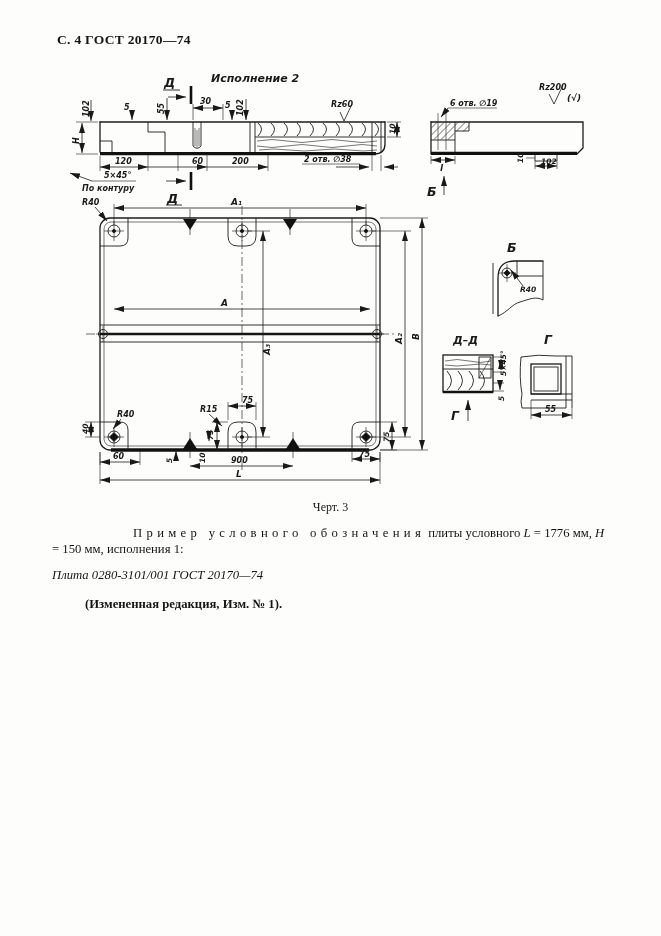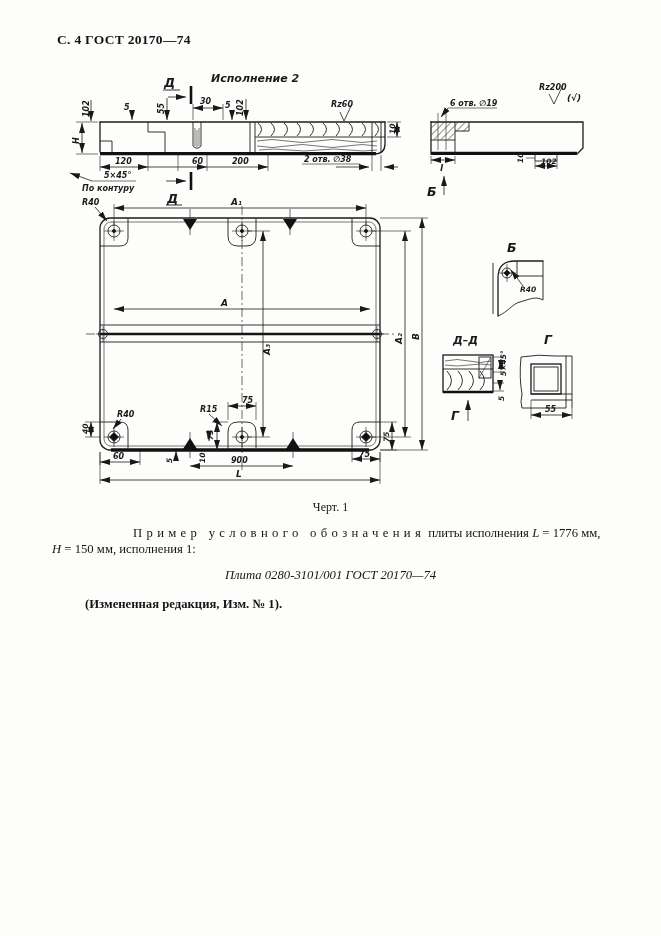--- a/index.html
+++ b/index.html
@@ -26,21 +26,21 @@
   .dim{stroke:#1c1c1c;fill:none;stroke-width:.8;}
   .ext{stroke:#1c1c1c;fill:none;stroke-width:.6;}
   .cl{stroke:#1c1c1c;fill:none;stroke-width:.65;stroke-dasharray:9 3 2 3;}
   .flow{
     position:absolute;left:52px;top:500px;width:557px;
     font-size:12.7px;line-height:1.25;
   }
   .caption{text-align:center;font-size:12px;margin:0 0 11px 0;}
   .para{margin:0;text-indent:33px;}
   .spaced{letter-spacing:.34em;margin-left:48px;}
-  .desig{text-align:center;font-style:italic;margin:10px 0 12px 0;}
+  .desig{text-align:left;font-style:italic;margin:10px 0 12px 0;}
   .note{margin:0;text-indent:33px;}
   .b{font-weight:bold;margin-top:13px;}
   .i{font-style:italic;}
 </style>
 </head>
 <body>
 
 <div class="hdr">С. 4 ГОСТ 20170—74</div>
 
 <svg width="661" height="498" viewBox="0 0 661 498">
@@ -294,24 +294,24 @@
     <rect class="ln" x="531" y="364" width="30" height="30"></rect>
     <rect class="md" x="534" y="367" width="24" height="24"></rect>
     <path class="md" d="M531,394 H572 M531,400 H572"></path>
     <path class="ext" d="M531,400 V419 M572,408 V419"></path>
     <line class="dim" x1="531" y1="415" x2="572" y2="415" marker-start="url(#as)" marker-end="url(#ae)"></line>
     <text class="t8" x="545" y="412">55</text>
   </g>
 </svg>
 
 <div class="flow">
-  <p class="caption">Черт. 1</p>
+  <p class="caption">Черт. 3</p>
   <p class="para">
     <span class="spaced">Пример условного обозначения</span>
-    <span>плиты исполнения</span>
+    <span>плиты условного</span>
     <span class="i">L</span>
     <span>= 1776 мм,</span>
     <span class="i">Н</span>
     <span>= 150 мм,</span>
     <span>исполнения 1:</span>
   </p>
   <p class="desig">Плита 0280-3101/001 ГОСТ 20170—74</p>
   <p class="note b">(Измененная редакция, Изм. № 1).</p>
 </div>
 

